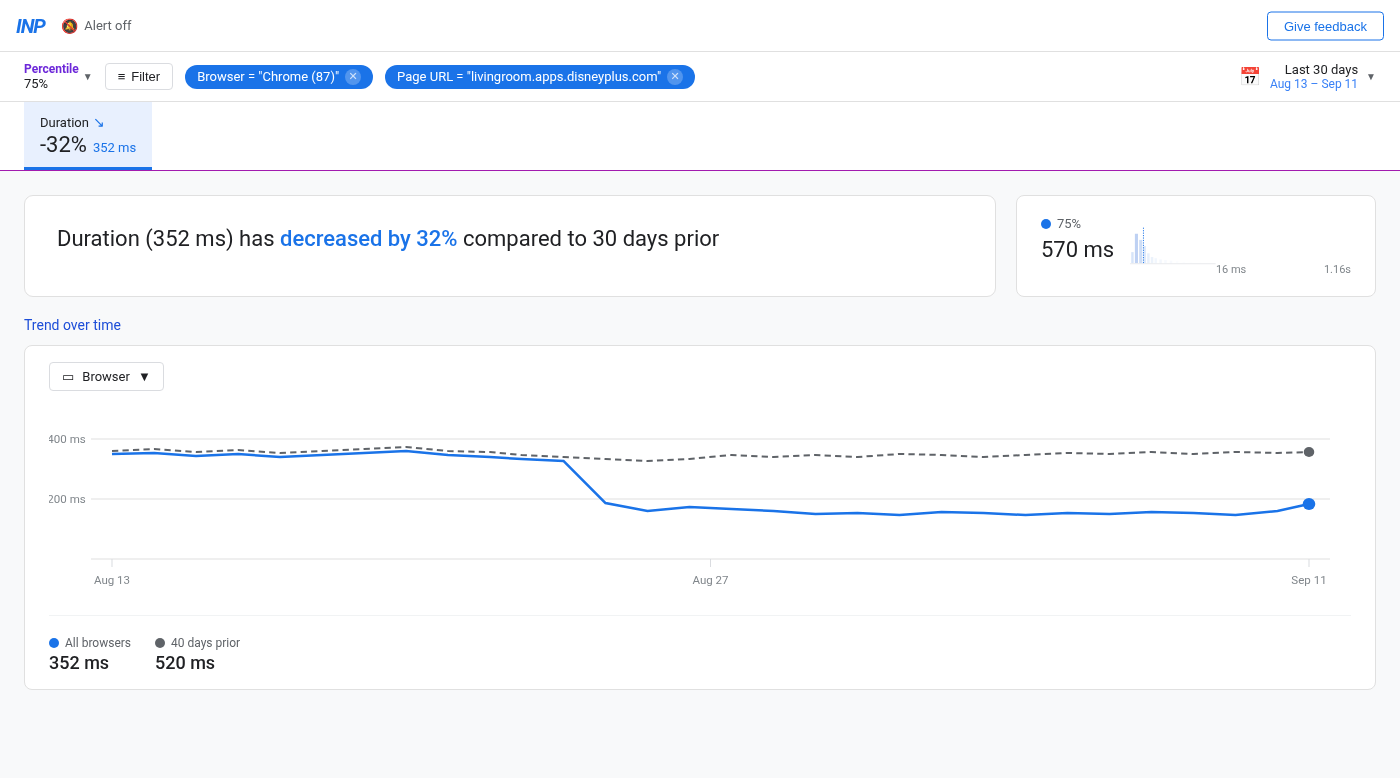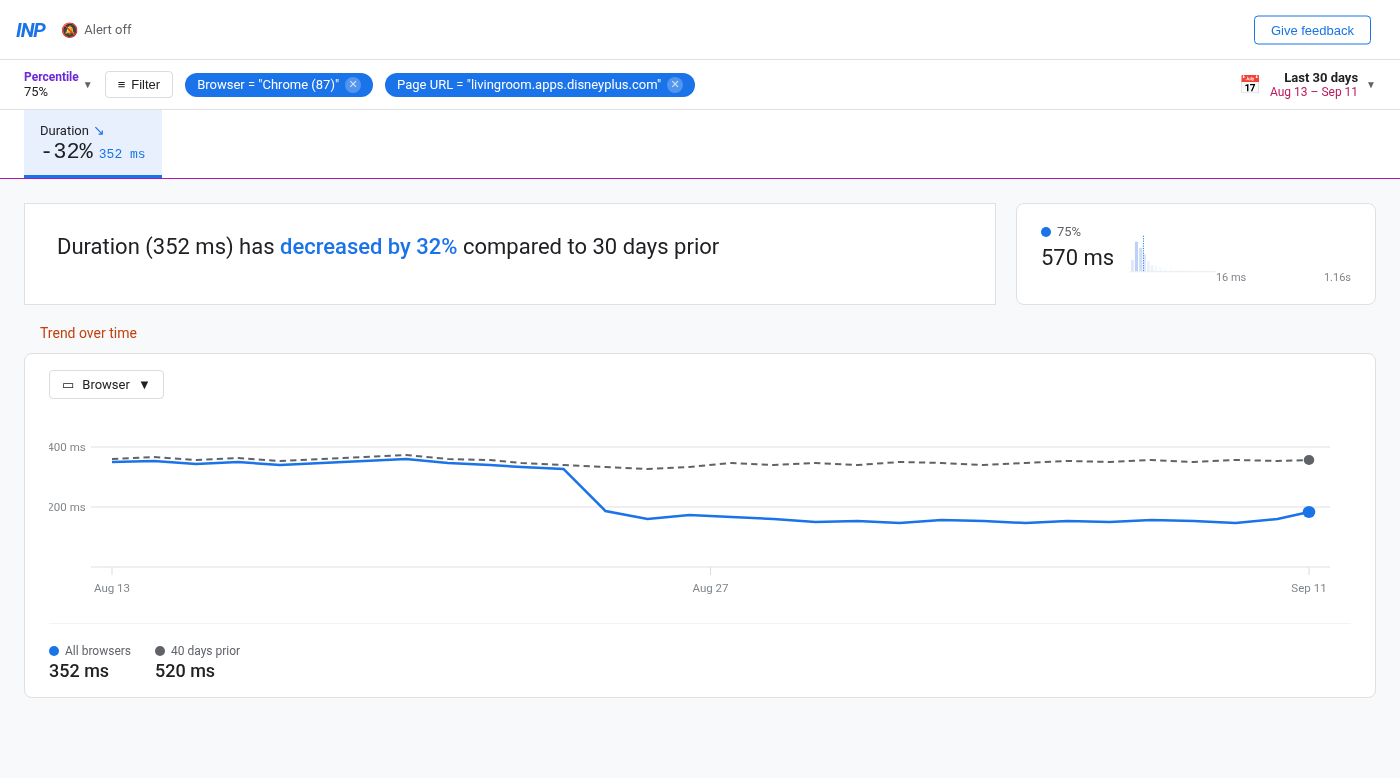--- a/index.html
+++ b/index.html
@@ -9,21 +9,21 @@
       color: #202124;
       font-size: 14px;
     }
     
     .header {
       display: flex;
       align-items: center;
       background: #fff;
       border-bottom: 1px solid #e0e0e0;
       padding: 12px 16px;
-      height: 60px;
+      height: 52px;
       position: relative;
     }
     .header-logo {
       font-weight: 700;
       font-size: 20px;
       color: #1a73e8;
       letter-spacing: -1px;
       margin-right: 16px;
       font-style: italic;
     }
@@ -34,21 +34,21 @@
       font-size: 13px;
       color: #5f6368;
       cursor: pointer;
     }
     .bell-icon {
       font-size: 14px;
       color: #5f6368;
     }
     .give-feedback-btn {
       position: absolute;
-      right: 29px;
+      right: 16px;
       top: 50%;
       transform: translateY(-50%);
       background: #fff;
       border: 1px solid #1a73e8;
       color: #1a73e8;
       padding: 6px 16px;
       border-radius: 4px;
       font-size: 13px;
       font-weight: 500;
       cursor: pointer;
@@ -129,26 +129,26 @@
     }
     .date-range-icon {
       font-size: 18px;
       color: #5f6368;
     }
     .date-range-text {
       text-align: right;
     }
     .date-range-label {
       font-size: 13px;
-      font-weight: 700;
+      font-weight: 400;
       color: #202124;
     }
     .date-range-sub {
       font-size: 12px;
-      color: #be185d;
+      color: #3b82f6;
     }
     .date-chevron {
       font-size: 10px;
       color: #5f6368;
     }
 
     
     .metric-tabs {
       background: #fff;
       padding: 0 24px;
@@ -174,21 +174,20 @@
     }
     .metric-tab-name .arrow-down {
       color: #1a73e8;
       font-size: 14px;
     }
     .metric-tab-value {
       display: flex;
       align-items: baseline;
       gap: 6px;
       margin-top: 2px;
-      font-family: Liberation Mono, monospace;
     }
     .metric-tab-pct {
       font-size: 22px;
       font-weight: 400;
       color: #202124;
     }
     .metric-tab-ms {
       font-size: 13px;
       color: #1a73e8;
     }
@@ -201,21 +200,21 @@
       gap: 20px;
     }
 
     
     .summary-row {
       display: flex;
       gap: 20px;
     }
     .summary-card {
       background: #fff;
-      border-radius: 0;
+      border-radius: 9px;
       border: 1px solid #e0e0e0;
       padding: 28px 32px;
       flex: 1;
     }
     .summary-text {
       font-size: 22px;
       font-weight: 400;
       color: #202124;
       line-height: 1.4;
     }
@@ -279,23 +278,22 @@
       width: 100%;
       margin-top: 4px;
       font-size: 11px;
       color: #80868b;
     }
 
     
     .trend-section {}
     .trend-title {
       font-size: 14px;
-      color: #c2410c;
+      color: #1d4ed8;
       margin-bottom: 12px;
-      margin-left: 16px;
     }
     .trend-card {
       background: #fff;
       border-radius: 8px;
       border: 1px solid #e0e0e0;
       padding: 16px 24px 16px;
     }
     .browser-selector {
       display: flex;
       align-items: center;

